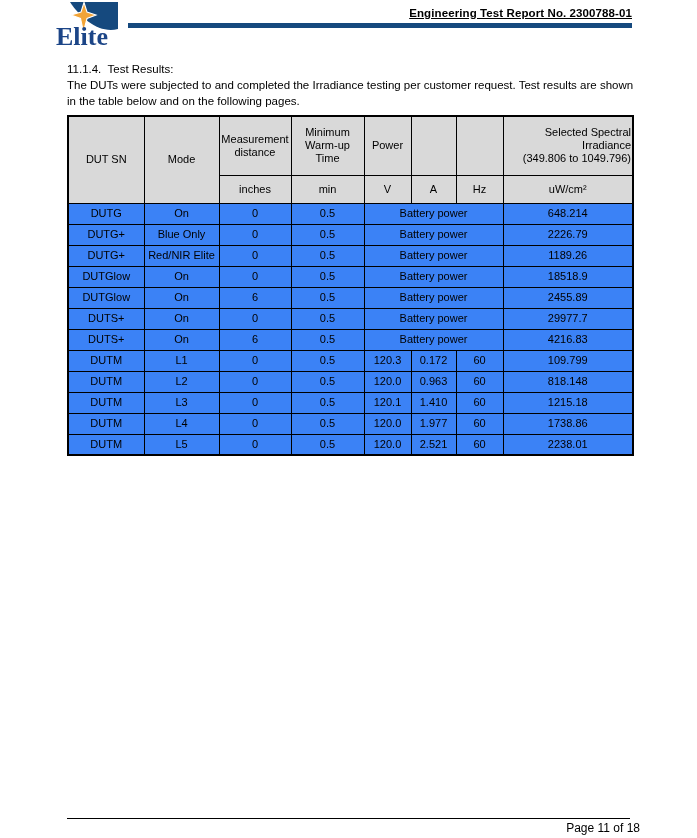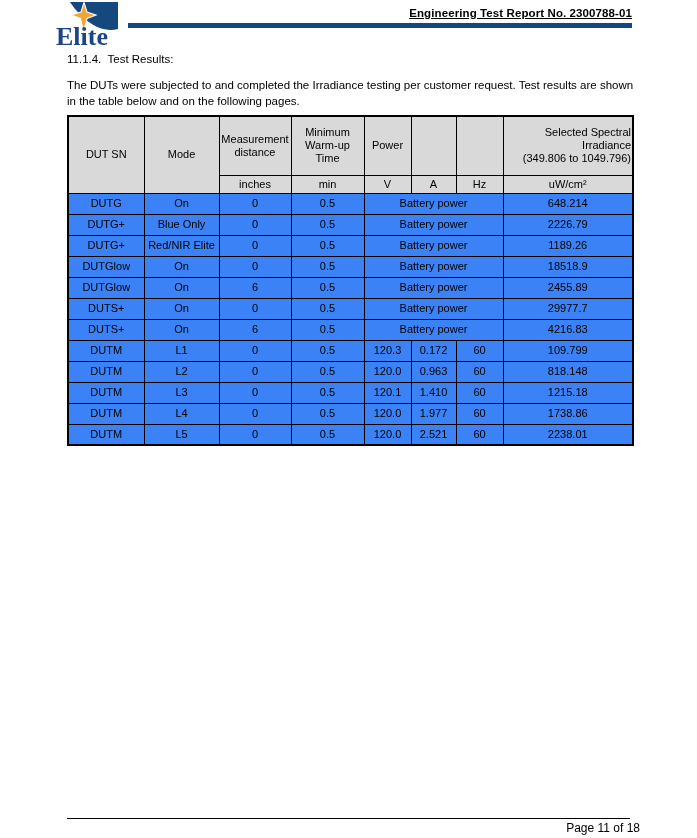--- a/index.html
+++ b/index.html
@@ -21,21 +21,21 @@
     text-decoration: underline;
     letter-spacing: 0.1px;
   }
   .header-bar {
     position: absolute; left: 128px; top: 23px;
     width: 504px; height: 5px; background: #15497e;
   }
 
   
   .section-heading {
-    position: absolute; left: 67px; top: 53px;
+    position: absolute; left: 67px; top: 63px;
     font-size: 11.5px; white-space: pre-wrap;
   }
   .body-paragraph {
     position: absolute; left: 67px; top: 77px;
     width: 569px; font-size: 11.5px; line-height: 16px;
   }
 
   
   table.results {
     position: absolute; left: 67px; top: 115px;
@@ -47,21 +47,21 @@
   table.results td, table.results th {
     border: 1px solid #000;
     text-align: center;
     vertical-align: middle;
     padding: 0 1px;
     font-weight: normal;
     overflow: hidden;
     line-height: 13px;
   }
   tr.head-row    { height: 59px; background: #d9d9d9; }
-  tr.units-row   { height: 18px; background: #d9d9d9; }
+  tr.units-row   { height: 28px; background: #d9d9d9; }
   tr.data-row    { height: 21px; background: #3b82f6; }
   tr.head-row th { background: #d9d9d9; }
   tr.units-row td{ background: #d9d9d9; }
   .irr-head div  { line-height: 13px; text-align: right; }
 
   
   .footer-line {
     position: absolute; left: 67px; top: 818px;
     width: 563px; height: 0; border-top: 1.5px solid #000;
   }

